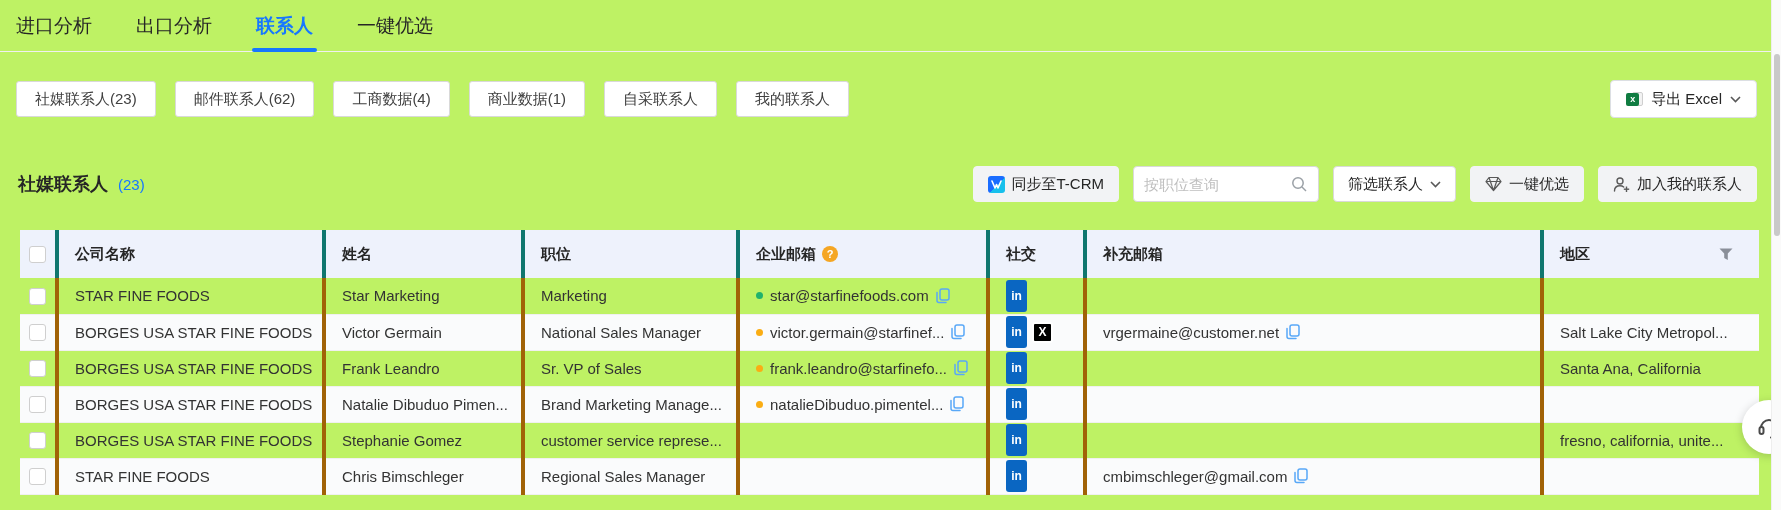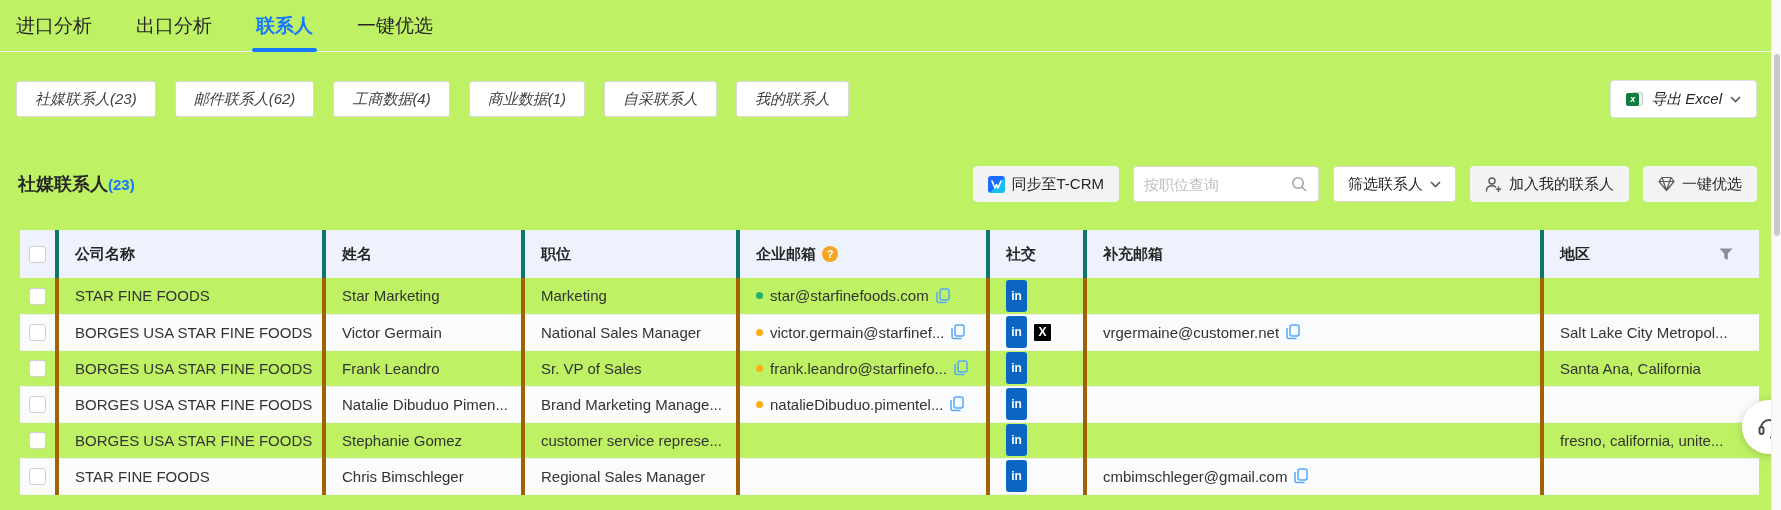--- a/index.html
+++ b/index.html
@@ -11,38 +11,38 @@
   
   .tabbar { position:absolute; left:0; top:0; width:100%; height:52px;
     border-bottom:1px solid #f0f0f0; display:flex; align-items:center; padding-left:16px; gap:44px; }
   .tab { position:relative; font-size:19px; color:#262626; height:52px; display:flex;
     align-items:center; cursor:pointer; font-weight:500; }
   .tab.active { color:#1677ff; font-weight:700; }
   .tab.active::after { content:""; position:absolute; left:-4px; right:-4px; bottom:0;
     height:4px; background:#1677ff; border-radius:2px; }
   
   .chips-row { position:absolute; left:0; top:80px; width:100%; display:flex;
-    align-items:center; padding:0 24px 0 16px; gap:19px;font-style:italic; }
+    align-items:center; padding:0 24px 0 16px; gap:19px; }
   .chip { height:36px; padding:0 18px; border:1px solid #d9d9d9; border-radius:3px;
     background:#fff; display:flex; align-items:center; font-size:15px; color:#404040; cursor:pointer; }
   .export-btn { margin-left:auto; height:38px; padding:0 15px; border:1px solid #dcdfe3;
     border-radius:4px; background:#fff; display:flex; align-items:center; gap:8px;
     font-size:15px; color:#262626; cursor:pointer; }
   .excel-ic { position:relative; width:17px; height:17px; }
   .excel-ic .pg { position:absolute; right:0; top:1px; width:11px; height:14px;
     background:#f2f2f2; border:1px solid #cfcfcf; border-radius:2px; }
   .excel-ic .xx { position:absolute; left:0; top:2px; width:13px; height:13px; background:#107c41;
     border-radius:2px; color:#fff; font-size:9px; font-weight:700; display:flex;
     align-items:center; justify-content:center; }
   .chev { width:11px; height:7px; display:inline-block; }
   
   .section-row { position:absolute; left:0; top:166px; width:100%; display:flex;
     align-items:center; padding:0 24px 0 18px; }
   .section-title { font-size:18px; font-weight:700; color:#262626; }
-  .section-count { font-size:15px; font-weight:700; color:#1677ff; margin-left:0; }
+  .section-count { font-size:15px; font-weight:400; color:#1677ff; margin-left:10px; }
   .toolbar { margin-left:auto; display:flex; align-items:center; gap:14px; }
   .tb-btn { height:36px; border-radius:4px; display:flex; align-items:center; gap:7px;
     font-size:15px; color:#262626; cursor:pointer; padding:0 14px; }
   .tb-gray { background:#f2f3f5; border:1px solid #f2f3f5; }
   .tb-white { background:#fff; border:1px solid #d9d9d9; }
   .tcrm-ic { width:17px; height:17px; border-radius:3px;
     background:linear-gradient(135deg,#1a6dff 55%,#17c0ec 55%); display:flex;
     align-items:center; justify-content:center; }
   .search-box { width:186px; height:36px; border:1px solid #d9d9d9; border-radius:4px;
     background:#fff; display:flex; align-items:center; padding:0 10px; }
@@ -141,33 +141,33 @@
           <line x1="11" y1="11" x2="15" y2="15" stroke="#9aa0a6" stroke-width="1.5"></line>
         </svg>
       </div>
       <div class="tb-btn tb-white">
         <span>筛选联系人</span>
         <svg class="chev" viewBox="0 0 11 7">
           <polyline points="1,1 5.5,5.5 10,1" fill="none" stroke="#595959" stroke-width="1.6"></polyline>
         </svg>
       </div>
       <div class="tb-btn tb-gray">
+        <svg width="17" height="16" viewBox="0 0 17 16">
+          <path d="M4 1.5 H13 L16 5.5 L8.5 14.5 L1 5.5 Z M1 5.5 H16 M4 1.5 L8.5 14.5 L13 1.5" fill="none" stroke="#595959" stroke-width="1.2" stroke-linejoin="round"></path>
+        </svg>
+        <span>一键优选</span>
+      </div>
+      <div class="tb-btn tb-gray">
         <svg width="17" height="17" viewBox="0 0 17 17">
           <circle cx="7" cy="5" r="3" fill="none" stroke="#595959" stroke-width="1.4"></circle>
           <path d="M1.5 15 C1.5 11.5 4 9.8 7 9.8 C8.4 9.8 9.7 10.2 10.7 11" fill="none" stroke="#595959" stroke-width="1.4" stroke-linecap="round"></path>
           <line x1="13.5" y1="10.5" x2="13.5" y2="16" stroke="#595959" stroke-width="1.4"></line>
           <line x1="10.8" y1="13.2" x2="16.2" y2="13.2" stroke="#595959" stroke-width="1.4"></line>
         </svg>
         <span>加入我的联系人</span>
-      </div>
-      <div class="tb-btn tb-gray">
-        <svg width="17" height="16" viewBox="0 0 17 16">
-          <path d="M4 1.5 H13 L16 5.5 L8.5 14.5 L1 5.5 Z M1 5.5 H16 M4 1.5 L8.5 14.5 L13 1.5" fill="none" stroke="#595959" stroke-width="1.2" stroke-linejoin="round"></path>
-        </svg>
-        <span>一键优选</span>
       </div>
     </div>
   </div>
 
   <table class="tbl">
     <colgroup>
       <col style="width:37px">
         <col style="width:267px">
         <col style="width:199px">
         <col style="width:215px">

